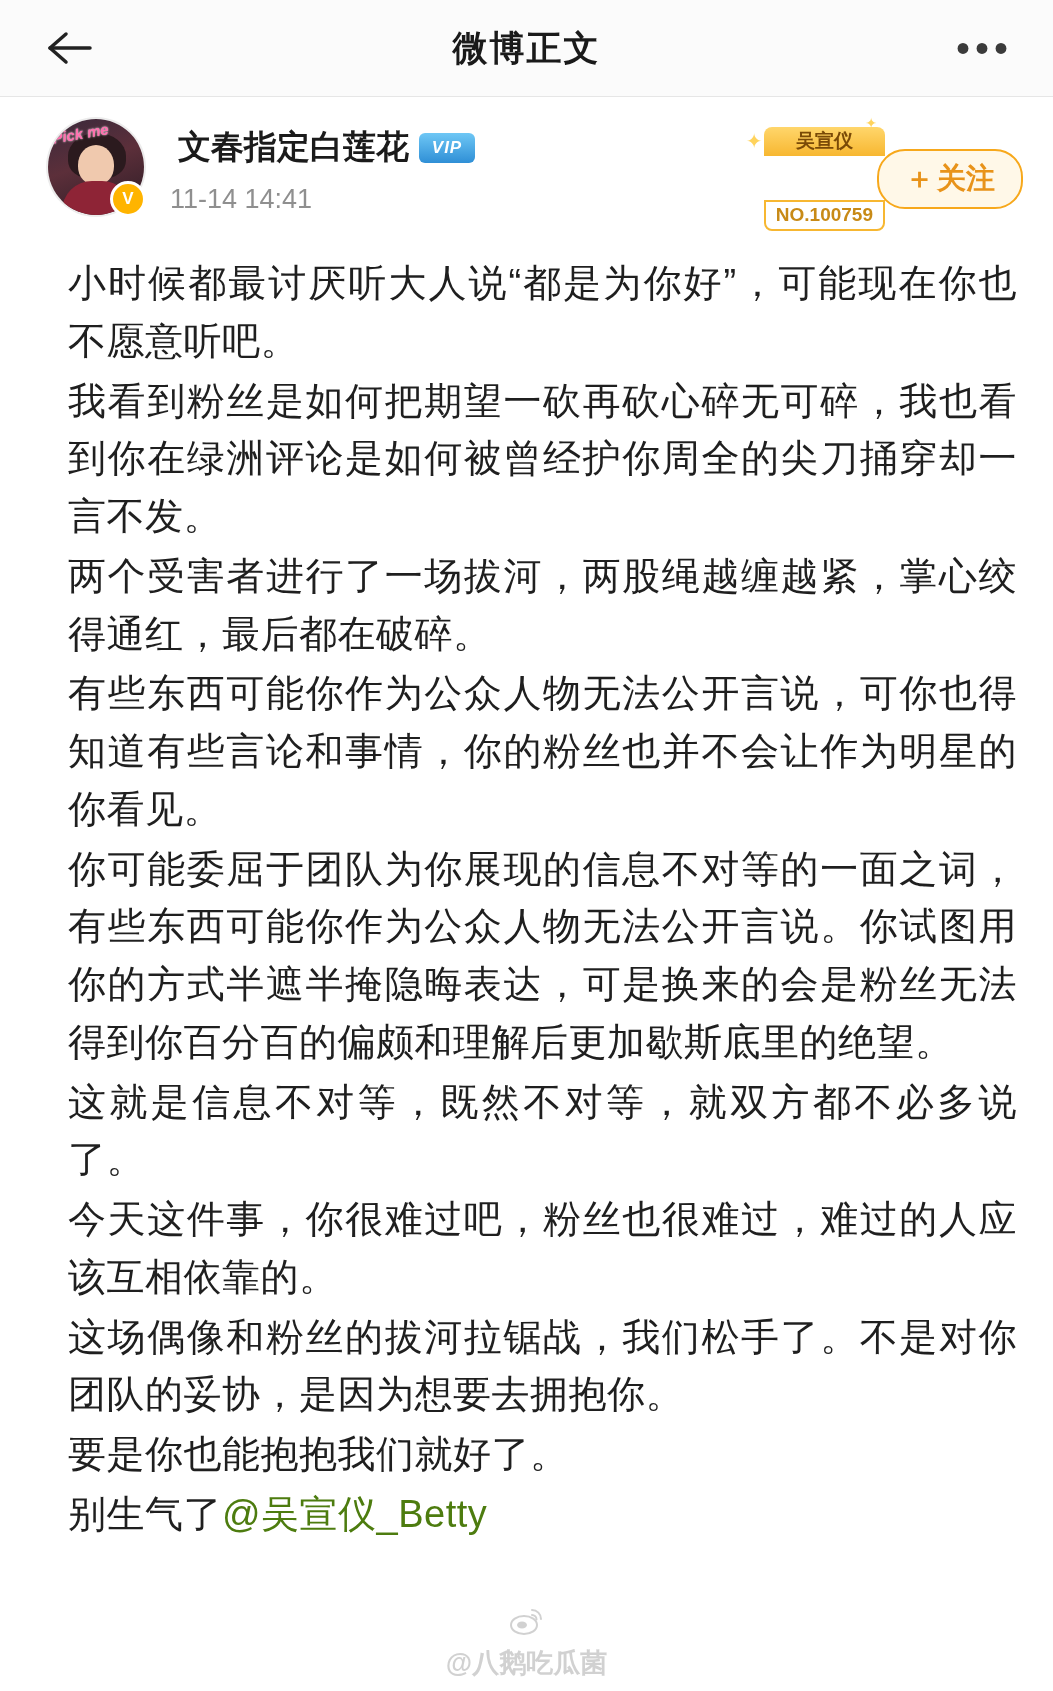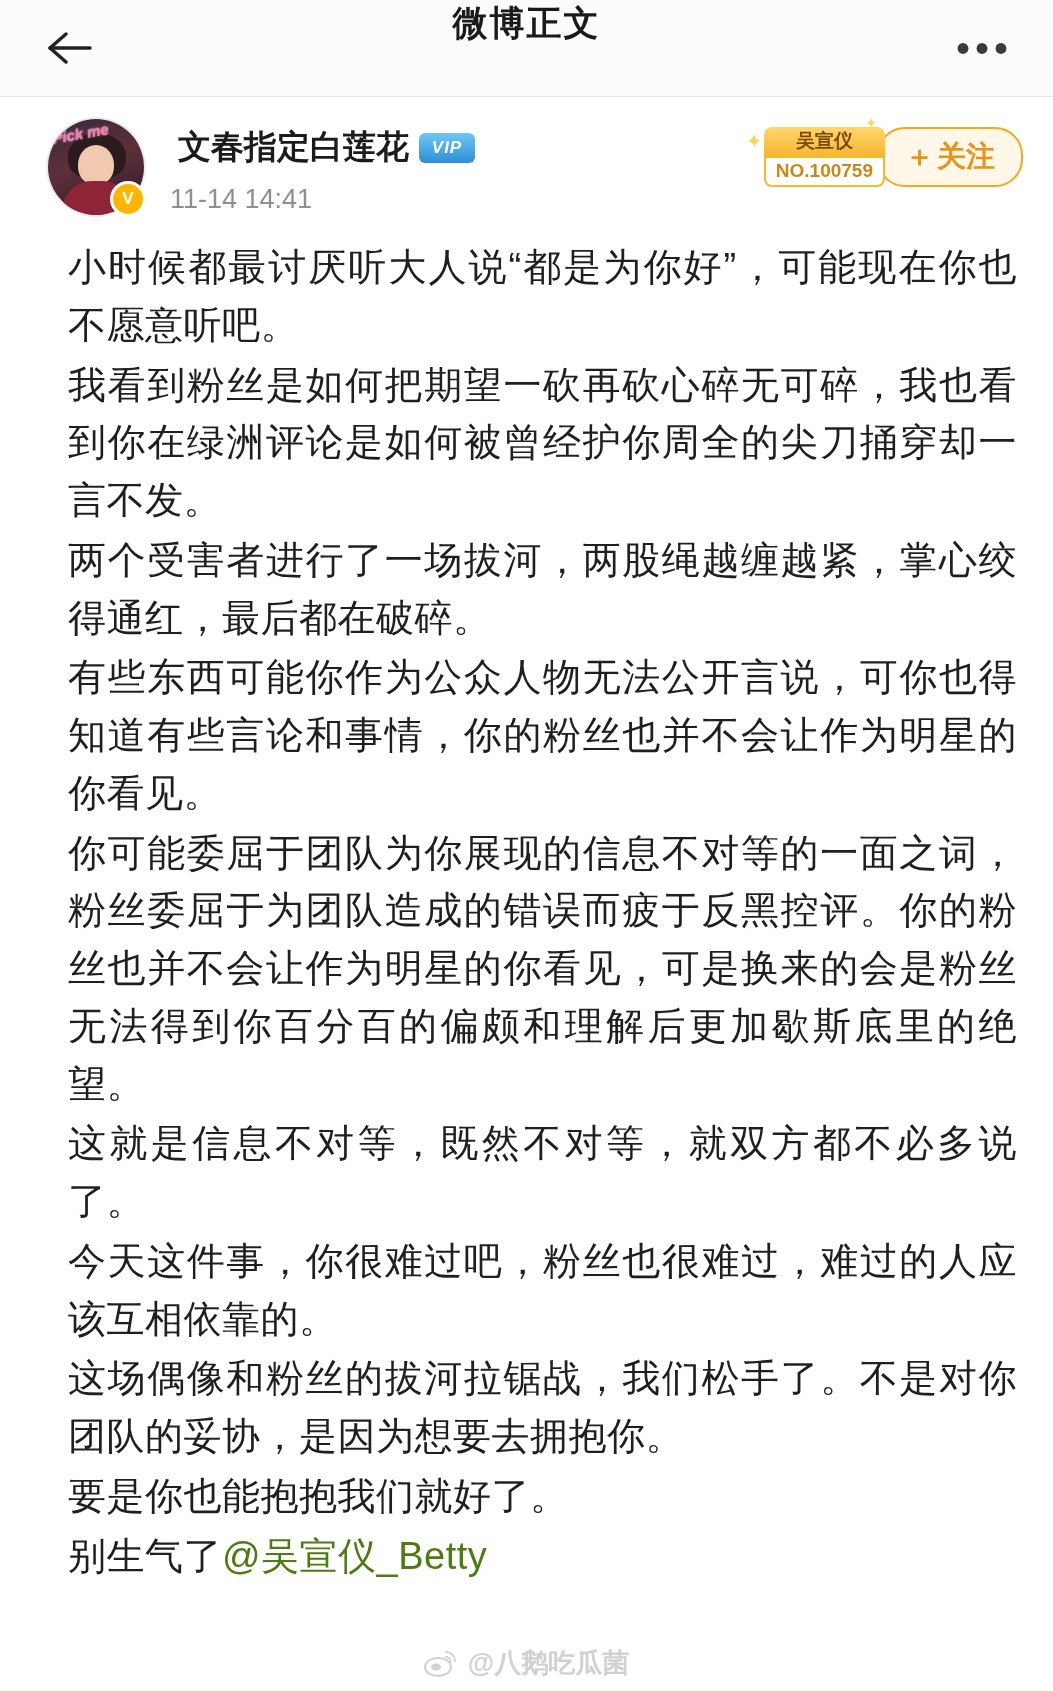--- a/index.html
+++ b/index.html
@@ -16,21 +16,21 @@
     position: relative;
   }
 
   
   .navbar {
     position: relative;
     height: 96px;
     background: #fbfbfb;
     border-bottom: 1px solid #e6e6e6;
     display: flex;
-    align-items: flex-start;
+    align-items: center;
     justify-content: center;
   }
   .nav-back {
     position: absolute;
     left: 42px;
     top: 50%;
     transform: translateY(-50%);
     width: 56px;
     height: 56px;
     display: flex;
@@ -199,20 +199,21 @@
     border-radius: 8px 8px 0 0;
   }
   .fan-bot {
     background: #fff;
     border: 2px solid #f7b731;
     color: #c88a16;
     font-size: 19px;
     font-weight: 700;
     padding: 2px 10px 3px 10px;
     border-radius: 0 0 8px 8px;
+    margin-top: 44px;
   }
   .sparkle {
     position: absolute;
     color: #ffd35c;
     font-size: 20px;
   }
   .follow-btn {
     display: inline-flex;
     align-items: center;
     justify-content: center;
@@ -247,20 +248,21 @@
   .watermark {
     position: absolute;
     left: 0;
     right: 0;
     bottom: 10px;
     display: flex;
     align-items: center;
     justify-content: center;
     gap: 10px;
     opacity: 0.45;
+    flex-direction: column;
   }
   .wm-logo {
     width: 34px;
     height: 28px;
     position: relative;
   }
   .wm-text {
     font-size: 27px;
     color: #9a9a9a;
     font-weight: 600;
@@ -316,21 +318,21 @@
         <span>关注</span>
       </div>
     </div>
   </div>
 
   <div class="post-body">
     <p>小时候都最讨厌听大人说“都是为你好”，可能现在你也不愿意听吧。</p>
     <p>我看到粉丝是如何把期望一砍再砍心碎无可碎，我也看到你在绿洲评论是如何被曾经护你周全的尖刀捅穿却一言不发。</p>
     <p>两个受害者进行了一场拔河，两股绳越缠越紧，掌心绞得通红，最后都在破碎。</p>
     <p>有些东西可能你作为公众人物无法公开言说，可你也得知道有些言论和事情，你的粉丝也并不会让作为明星的你看见。</p>
-    <p>你可能委屈于团队为你展现的信息不对等的一面之词，粉丝委屈于为团队造成的错误而疲于反黑控评。你的粉丝也并不会让作为明星的你看见，可是换来的会是粉丝无法得到你百分百的偏颇和理解后更加歇斯底里的绝望。</p>
+    <p>你可能委屈于团队为你展现的信息不对等的一面之词，有些东西可能你作为公众人物无法公开言说。你试图用你的方式半遮半掩隐晦表达，可是换来的会是粉丝无法得到你百分百的偏颇和理解后更加歇斯底里的绝望。</p>
     <p>这就是信息不对等，既然不对等，就双方都不必多说了。</p>
     <p>今天这件事，你很难过吧，粉丝也很难过，难过的人应该互相依靠的。</p>
     <p>这场偶像和粉丝的拔河拉锯战，我们松手了。不是对你团队的妥协，是因为想要去拥抱你。</p>
     <p>要是你也能抱抱我们就好了。</p>
     <p><span>别生气了</span><span class="mention">@吴宣仪_Betty</span></p>
   </div>
 </div>
 
 <div class="watermark">
   <span class="wm-logo">

